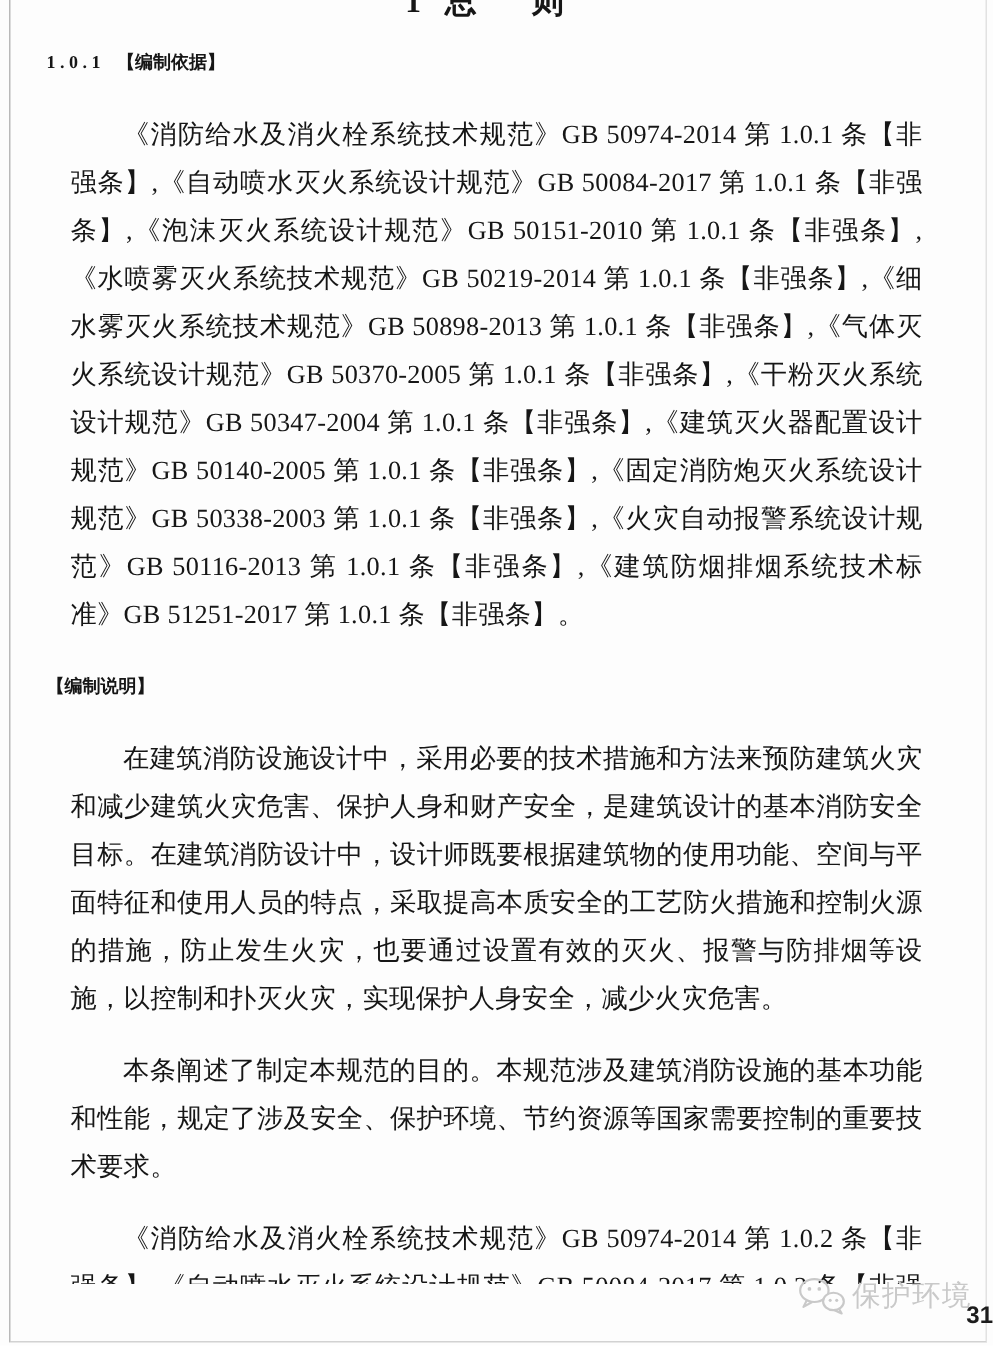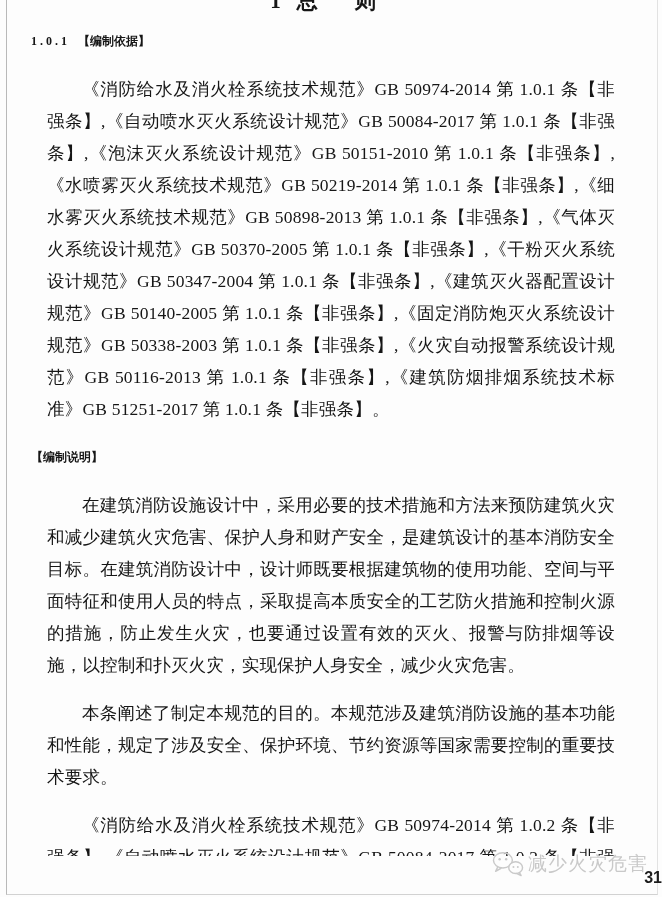--- a/index.html
+++ b/index.html
@@ -122,16 +122,16 @@
       <ellipse cx="15" cy="12" rx="13" ry="10.5" fill="none" stroke="#c9c9c9" stroke-width="2"></ellipse>
       <path d="M8 21 L5 27 L13 22.5" fill="none" stroke="#c9c9c9" stroke-width="2" stroke-linejoin="round"></path>
       <circle cx="10.5" cy="10.5" r="1.7" fill="#c9c9c9"></circle>
       <circle cx="19.5" cy="10.5" r="1.7" fill="#c9c9c9"></circle>
       <ellipse cx="32.5" cy="22" rx="9.5" ry="8" fill="#fdfdfd" stroke="#c9c9c9" stroke-width="2"></ellipse>
       <path d="M37.5 28.5 L40 33 L33.5 30" fill="none" stroke="#c9c9c9" stroke-width="2" stroke-linejoin="round"></path>
       <circle cx="29.5" cy="21" r="1.4" fill="#c9c9c9"></circle>
       <circle cx="35.5" cy="21" r="1.4" fill="#c9c9c9"></circle>
     </svg>
   </span>
-  <span>减少火灾危害</span>
+  <span>保护环境</span>
 </div>
 
 <div class="footer-pageno">31</div>
 
 </body></html>

